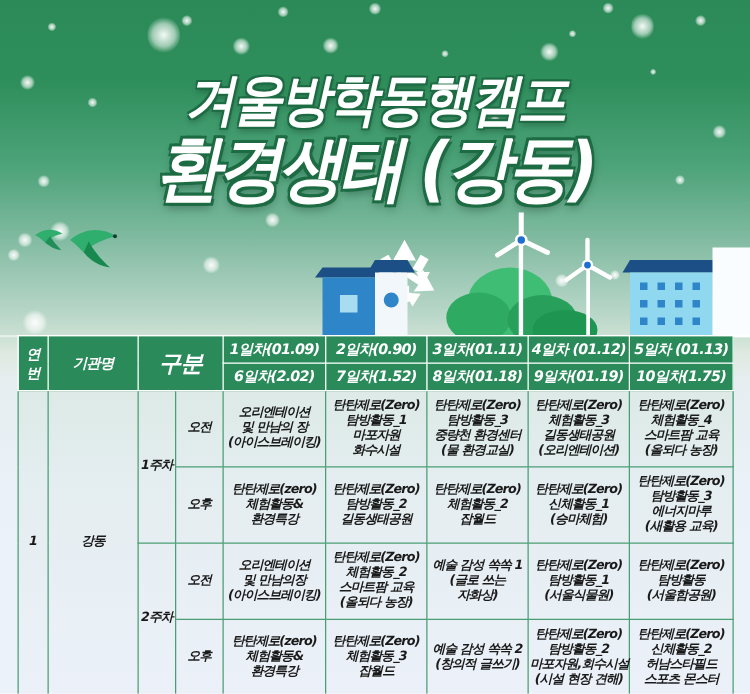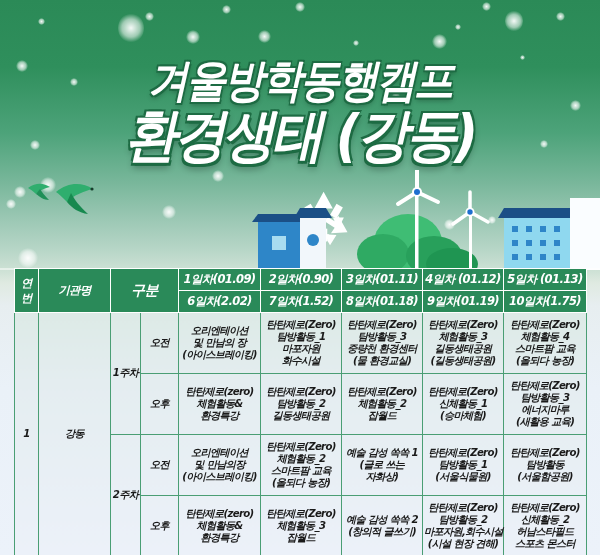--- a/index.html
+++ b/index.html
@@ -97,21 +97,21 @@
   }
   .schedule-table thead th {
     background: #2a8a59;
     color: #ffffff;
     font-weight: bold;
     font-size: 11.5px;
     border-color: #ffffff;
     letter-spacing: -0.6px;
     height: 22px;
   }
-  .schedule-table thead th.group-head { font-size: 14px; }
+  .schedule-table thead th.group-head { font-size: 18px; }
   .schedule-table tbody td {
     font-size: 10.2px;
     color: #1a1a1a;
     line-height: 1.18;
     letter-spacing: -0.7px;
     font-weight: bold;
     height: 61px;
   }
   .cell-lines { display: block; }
   .cell-lines span { display: block; white-space: nowrap; }
@@ -313,21 +313,21 @@
               <span>탐방활동_3</span>
               <span>중량천 환경센터</span>
               <span>(물 환경교실)</span>
             </span>
           </td>
         <td>
             <span class="cell-lines">
               <span>탄탄제로(Zero)</span>
               <span>체험활동_3</span>
               <span>길동생태공원</span>
-              <span>(길동생태공원)</span>
+              <span>(오리엔테이션)</span>
             </span>
           </td>
         <td>
             <span class="cell-lines">
               <span>탄탄제로(Zero)</span>
               <span>체험활동_4</span>
               <span>스마트팜 교육</span>
               <span>(올되다 농장)</span>
             </span>
           </td>

